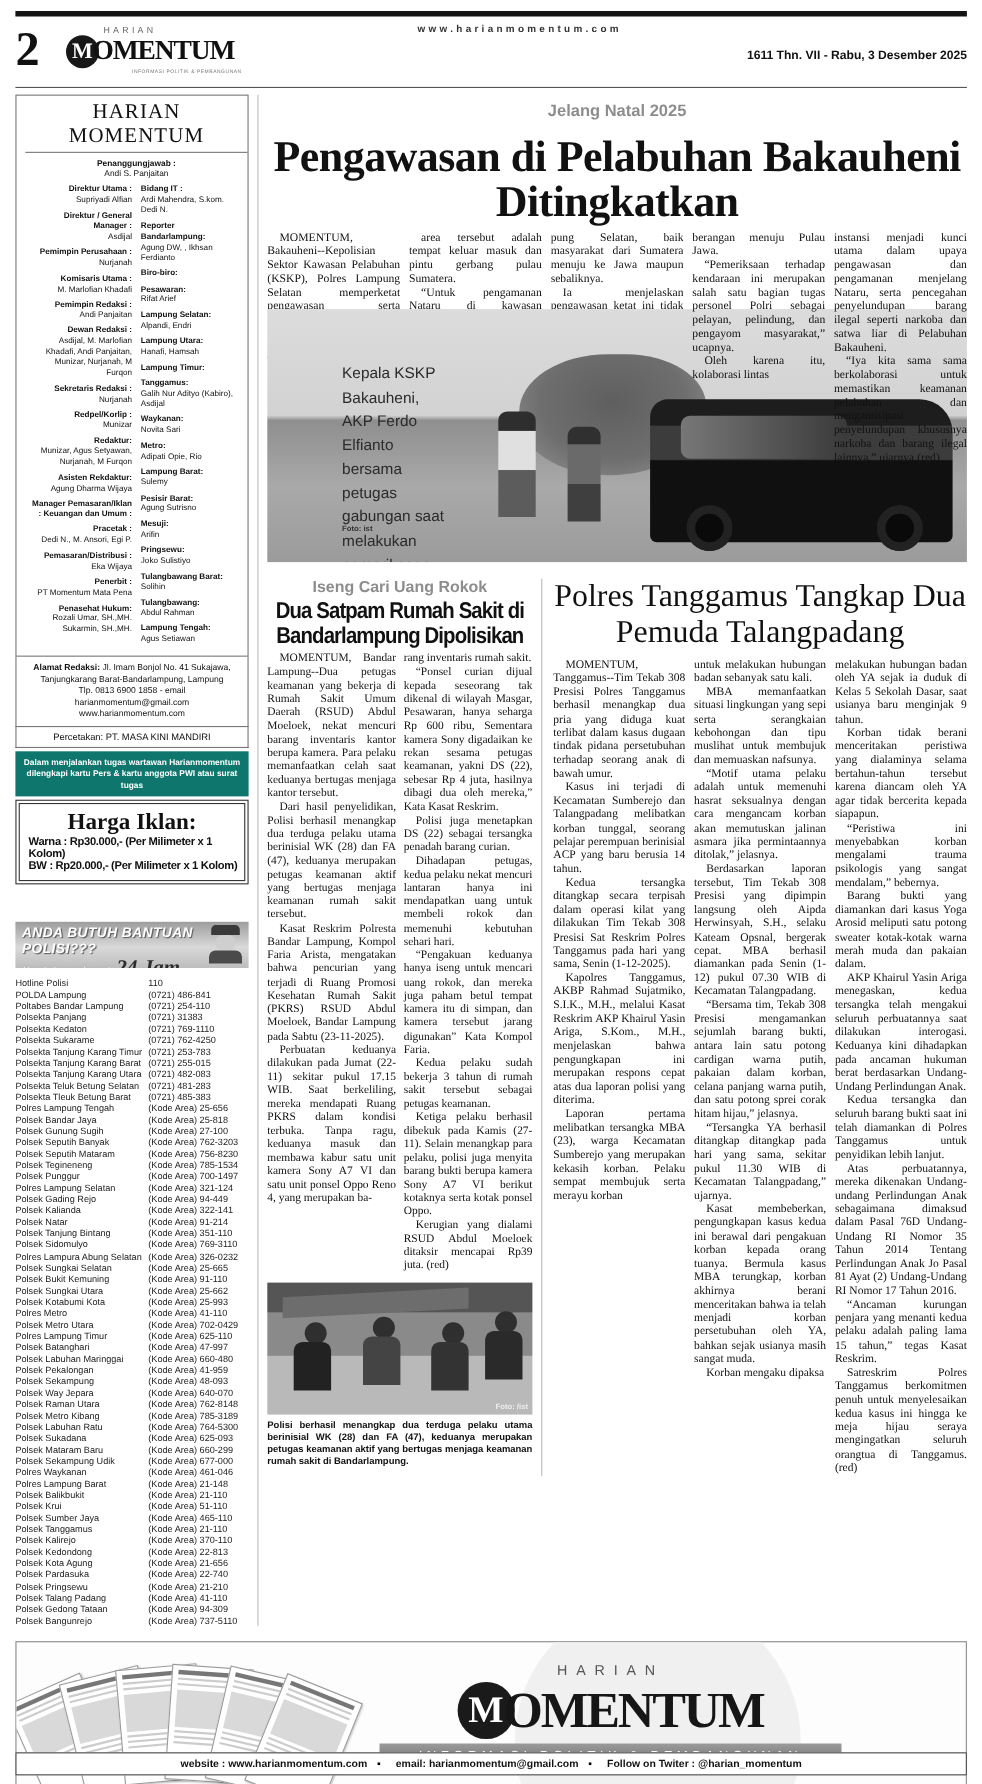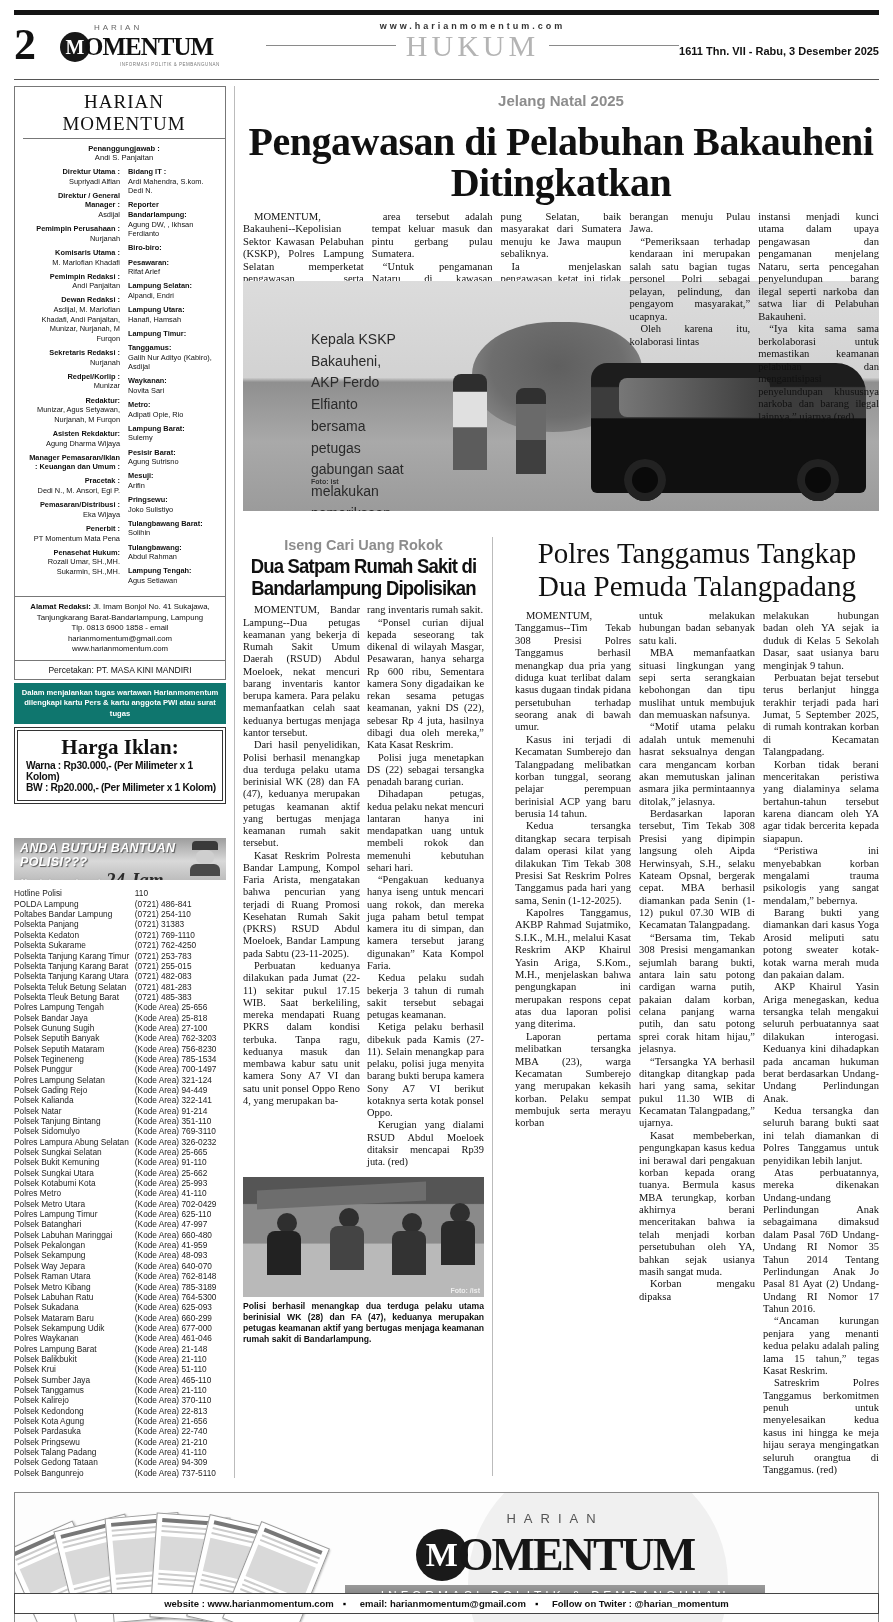--- a/index.html
+++ b/index.html
@@ -88,21 +88,21 @@
   .suv .wheel { position:absolute; bottom:-8px; width:42px; height:42px; background:#0a0a0a; border-radius:50%; box-shadow:inset 0 0 0 8px #222; }
   .suv .w1 { left:12%; } .suv .w2 { right:10%; }
   .fig { position:absolute; width:34px; height:96px; border-radius:8px 8px 0 0; }
   .fig.officer1 { left:33%; bottom:18%; background:linear-gradient(180deg,#2e2e2e 0 18%,#e0e0e0 19% 55%,#5c5c5c 56% 100%); }
   .fig.officer2 { left:43%; bottom:16%; background:linear-gradient(180deg,#303030 0 18%,#6a6a6a 19% 60%,#3f3f3f 61% 100%); height:86px; width:30px; }
   .photo1-caption { position:absolute; left:68px; top:48px; width:100px; font-family:"Liberation Sans",sans-serif;
                     font-size:14px; line-height:1.55; color:#2a2a2a; text-align:left; }
   .photo1-credit { position:absolute; left:68px; bottom:26px; font-family:"Liberation Sans",sans-serif; font-size:7px; font-weight:bold; color:#333; }
 
   
-  .lower { display:flex; gap:22px; margin-top:26px;justify-content:flex-end; }
+  .lower { display:flex; gap:10px; margin-top:15px;justify-content:flex-end; }
   .art2 { width:250px; flex:none; border-right:1px solid #bbb; padding-right:8px; }
   .art2 .kicker2 { text-align:center; font-family:"Liberation Sans",sans-serif; font-weight:bold; color:#8d8d8d; font-size:14.5px; }
   .art2 h2 { text-align:center; font-family:"Liberation Sans",sans-serif; font-weight:bold; font-size:18.5px;
              letter-spacing:-0.8px; line-height:1.06; transform:scaleY(1.12); transform-origin:top; margin:2px 0 10px 0; }
   .art2 .cols { gap:7px; }
   .art2 .col { font-size:10.4px; }
   .photo2 { position:relative; height:120px; margin-top:8px; overflow:hidden;
             background:linear-gradient(180deg,#555 0 22%,#8a8a8a 23% 55%,#b9b9b9 56% 100%); }
   .photo2 .banner2 { position:absolute; left:6%; top:8%; width:70%; height:16%; background:#6d6d6d; transform:skewY(-3deg); }
   .photo2 .head { position:absolute; width:20px; height:20px; border-radius:50%; background:#2f2f2f; }
@@ -154,25 +154,20 @@
     <div class="brand">
       <div class="brand-harian">HARIAN</div>
       <div class="brand-row">
         <div class="m-circle">M</div>
         <div class="brand-word">OMENTUM</div>
       </div>
       <div class="brand-tag">INFORMASI POLITIK &amp; PEMBANGUNAN</div>
     </div>
     <div class="header-center">
       <div class="site-url">www.harianmomentum.com</div>
-      <div class="section-row">
-        <div class="rule"></div>
-        <div class="section-title">HUKUM</div>
-        <div class="rule"></div>
-      </div>
     </div>
     <div class="edition">1611 Thn. VII - Rabu, 3 Desember 2025</div>
   </div>
   <div class="header-rule"></div>
 
   <div class="content">
 
     <div class="sidebar">
       <div class="staffbox">
         <div class="staff-title">HARIAN MOMENTUM</div>
@@ -632,21 +627,20 @@
                 <p class="para">MBA memanfaatkan situasi lingkungan yang sepi serta serangkaian kebohongan dan tipu muslihat untuk membujuk dan memuaskan nafsunya.</p>
                 <p class="para">“Motif utama pelaku adalah untuk memenuhi hasrat seksualnya dengan cara mengancam korban akan memutuskan jalinan asmara jika permintaannya ditolak,” jelasnya.</p>
                 <p class="para">Berdasarkan laporan tersebut, Tim Tekab 308 Presisi yang dipimpin langsung oleh Aipda Herwinsyah, S.H., selaku Kateam Opsnal, bergerak cepat. MBA berhasil diamankan pada Senin (1-12) pukul 07.30 WIB di Kecamatan Talangpadang.</p>
                 <p class="para">“Bersama tim, Tekab 308 Presisi mengamankan sejumlah barang bukti, antara lain satu potong cardigan warna putih, pakaian dalam korban, celana panjang warna putih, dan satu potong sprei corak hitam hijau,” jelasnya.</p>
                 <p class="para">“Tersangka YA berhasil ditangkap ditangkap pada hari yang sama, sekitar pukul 11.30 WIB di Kecamatan Talangpadang,” ujarnya.</p>
                 <p class="para">Kasat membeberkan, pengungkapan kasus kedua ini berawal dari pengakuan korban kepada orang tuanya. Bermula kasus MBA terungkap, korban akhirnya berani menceritakan bahwa ia telah menjadi korban persetubuhan oleh YA, bahkan sejak usianya masih sangat muda.</p>
                 <p class="para">Korban mengaku dipaksa</p>
               </div>
             <div class="col">
                 <p class="para cont0">melakukan hubungan badan oleh YA sejak ia duduk di Kelas 5 Sekolah Dasar, saat usianya baru menginjak 9 tahun.</p>
-                <p class="para">Perbuatan bejat tersebut terus berlanjut hingga terakhir terjadi pada hari Jumat, 5 September 2025, di rumah kontrakan korban di Kecamatan Talangpadang.</p>
                 <p class="para">Korban tidak berani menceritakan peristiwa yang dialaminya selama bertahun-tahun tersebut karena diancam oleh YA agar tidak bercerita kepada siapapun.</p>
                 <p class="para">“Peristiwa ini menyebabkan korban mengalami trauma psikologis yang sangat mendalam,” bebernya.</p>
                 <p class="para">Barang bukti yang diamankan dari kasus Yoga Arosid meliputi satu potong sweater kotak-kotak warna merah muda dan pakaian dalam.</p>
                 <p class="para">AKP Khairul Yasin Ariga menegaskan, kedua tersangka telah mengakui seluruh perbuatannya saat dilakukan interogasi. Keduanya kini dihadapkan pada ancaman hukuman berat berdasarkan Undang-Undang Perlindungan Anak.</p>
                 <p class="para">Kedua tersangka dan seluruh barang bukti saat ini telah diamankan di Polres Tanggamus untuk penyidikan lebih lanjut.</p>
                 <p class="para">Atas perbuatannya, mereka dikenakan Undang-undang Perlindungan Anak sebagaimana dimaksud dalam Pasal 76D Undang-Undang RI Nomor 35 Tahun 2014 Tentang Perlindungan Anak Jo Pasal 81 Ayat (2) Undang-Undang RI Nomor 17 Tahun 2016.</p>
                 <p class="para">“Ancaman kurungan penjara yang menanti kedua pelaku adalah paling lama 15 tahun,” tegas Kasat Reskrim.</p>
                 <p class="para">Satreskrim Polres Tanggamus berkomitmen penuh untuk menyelesaikan kedua kasus ini hingga ke meja hijau seraya mengingatkan seluruh orangtua di Tanggamus. (red)</p>
               </div>
           </div>

